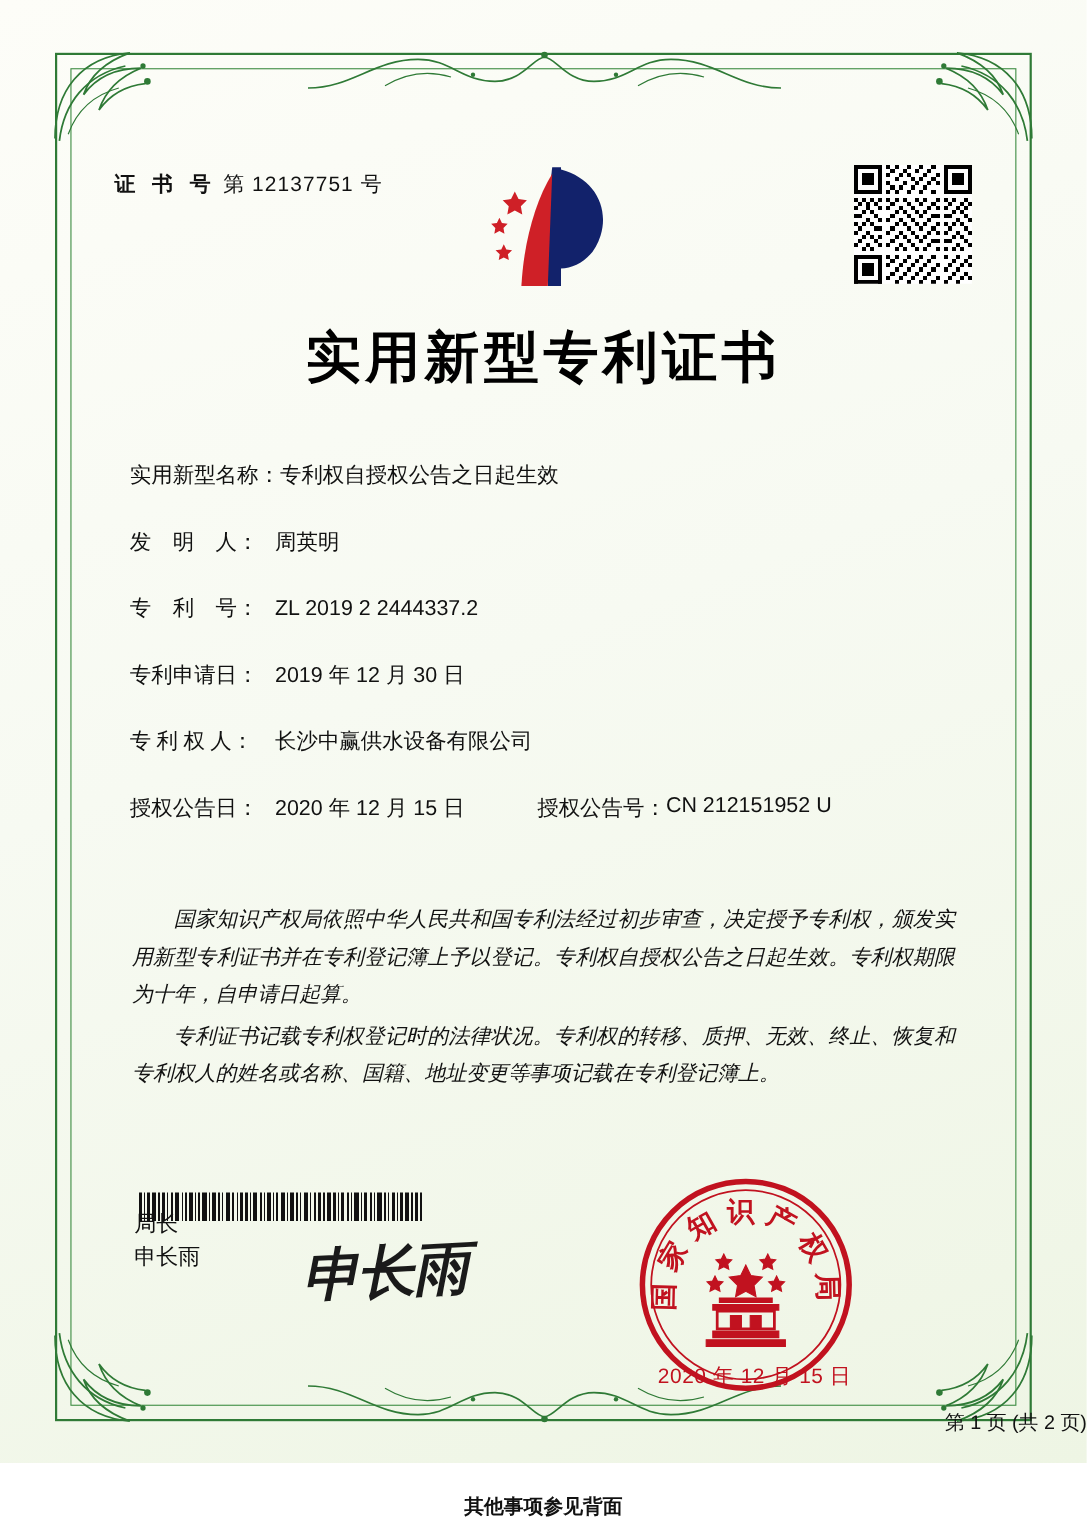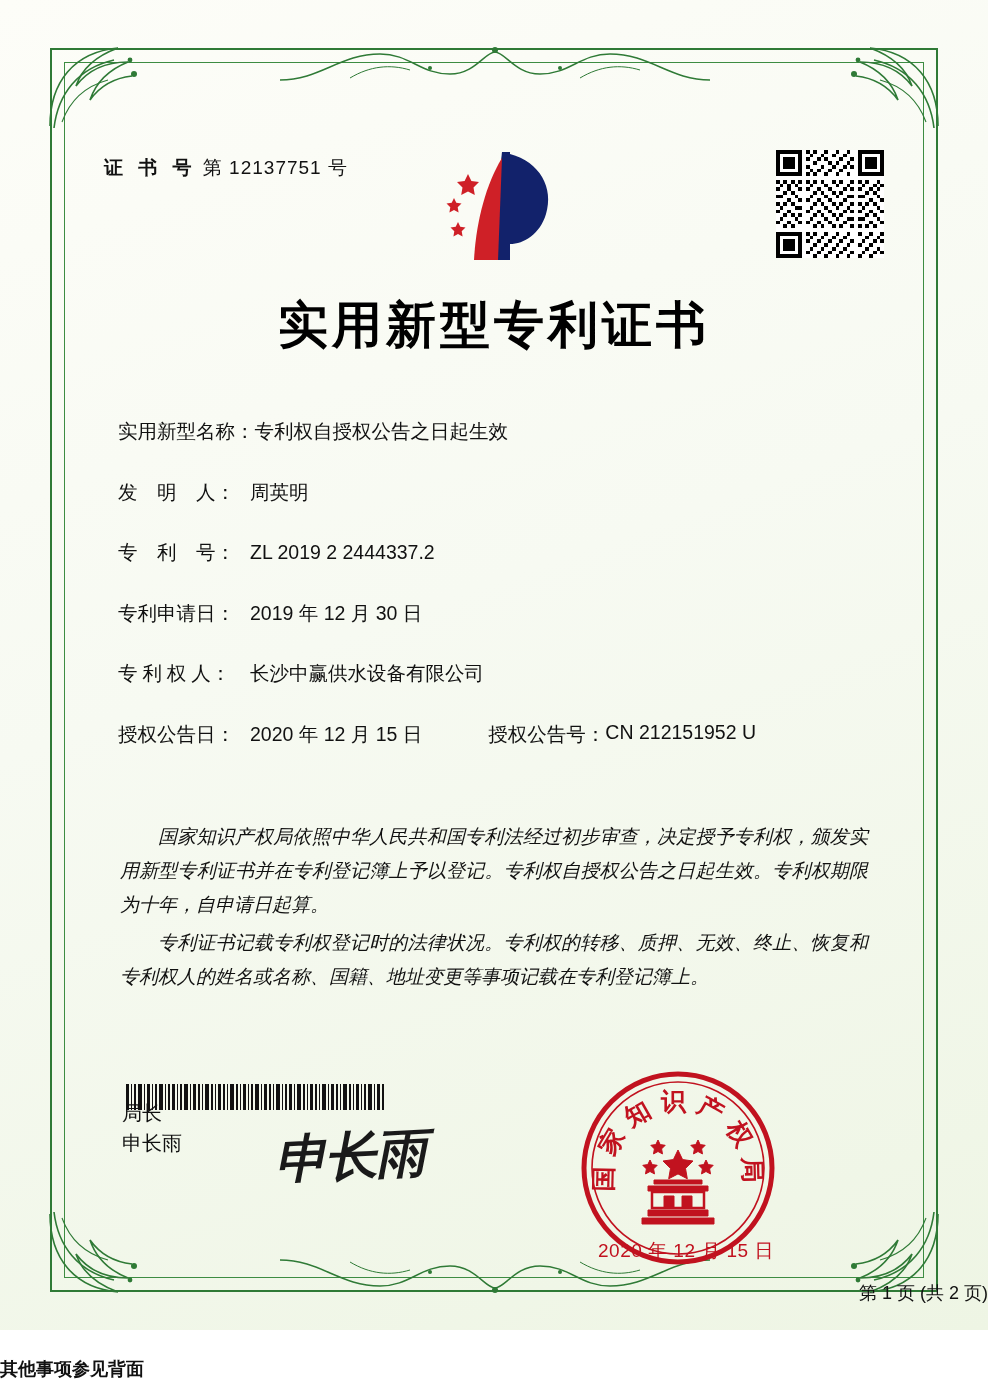--- a/index.html
+++ b/index.html
@@ -222,20 +222,21 @@
     right: 0;
     top: 1281px;
     text-align: right;
     font-size: 18px;
   }
   .back-note {
     position: absolute;
     left: 0;
     right: 0;
     top: 1357px;
+    text-align: center;
     font-size: 18px;
     font-weight: bold;
     font-family: "DejaVu Serif", serif;
   }
 </style>
 </head>
 <body>
 
 <div class="cert">
 

